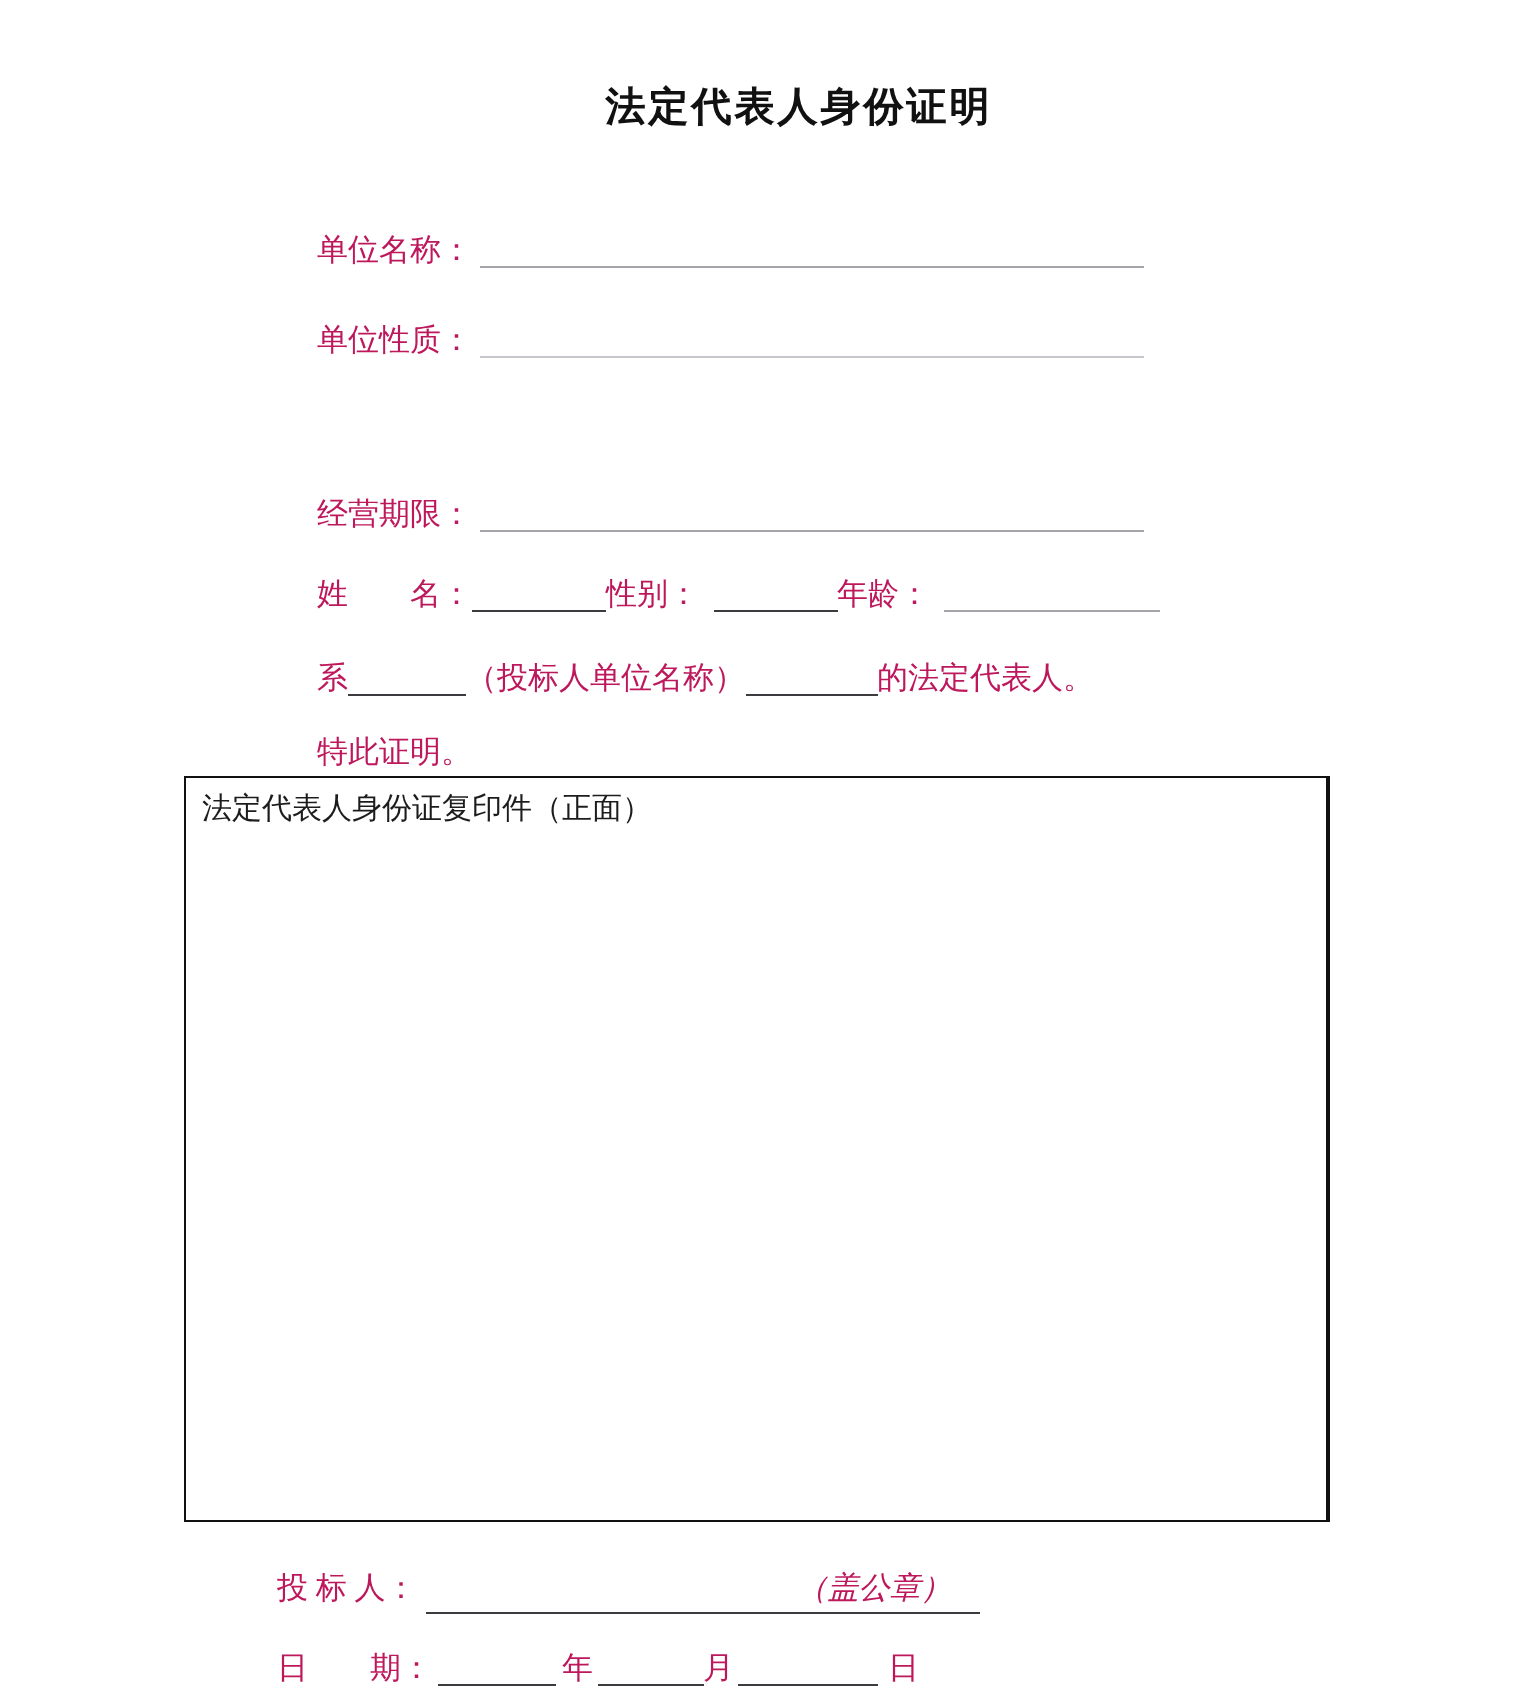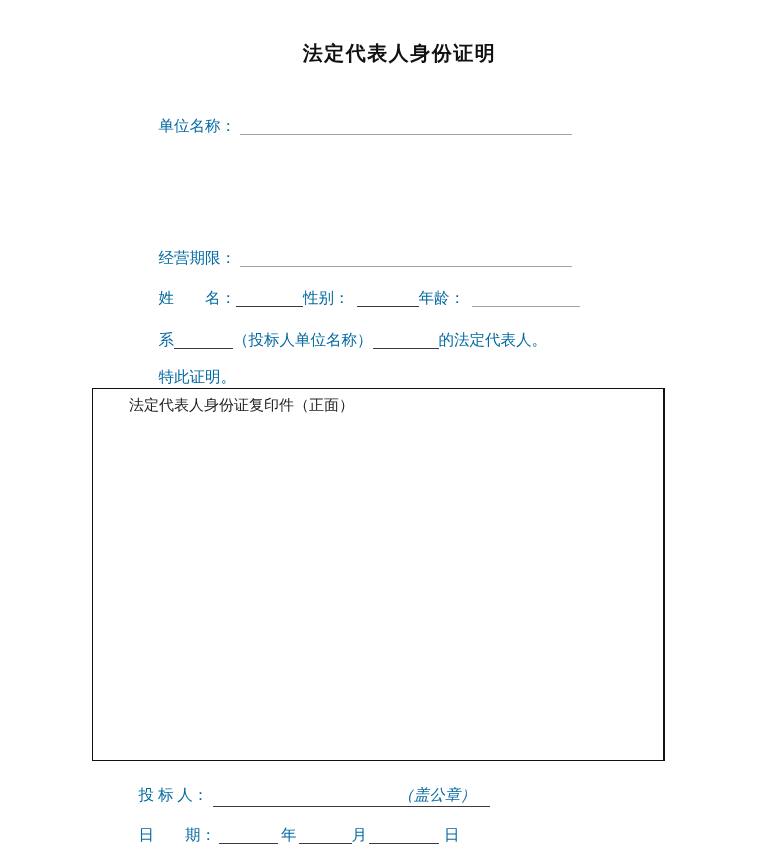--- a/index.html
+++ b/index.html
@@ -20,21 +20,21 @@
     letter-spacing:1.5px;
     color:#111111;
     padding-left:16px;
   }
   .row{
     position:absolute;
     left:143px;
     font-size:15.5px;
     line-height:22px;
     white-space:pre;
-    color:#0369a1;
+    color:#be185d;
   }
   .row.footer{left:123px;}
   .blank{
     display:inline-block;
     height:14px;
     vertical-align:-4px;
     border-bottom:1px solid #46464a;
   }
   .blank.gray{border-bottom-color:#a4a4aa;}
   .blank.light{border-bottom-color:#c6c6cc;}
@@ -53,35 +53,37 @@
     width:571px;height:371px;
     border:1.5px solid #111111;
     display:flex;
   }
   .idcell{
     flex:1;
     padding:6px 8px;
     font-size:15px;
     line-height:21px;
     box-sizing:border-box;
-    margin-left:28px;
   }
   .idcell.front{border-right:1.5px solid #111111;}
 </style>
 </head>
 <body>
 
 <div class="page">
 
   <div class="doc-title">法定代表人身份证明</div>
 
   <div class="row" style="top:93px">
     <span>单位名称：</span><span class="blank gray" style="width:332px;margin-left:4px"></span>
   </div>
 
+  <div class="row" style="top:138px">
+    <span>单位性质：</span><span class="blank light" style="width:332px;margin-left:4px"></span>
+  </div>
 
 
   <div class="row" style="top:225px">
     <span>经营期限：</span><span class="blank gray" style="width:332px;margin-left:4px"></span>
   </div>
 
   <div class="row" style="top:265px">
     <span>姓　　名：</span><span class="blank dark" style="width:67px"></span><span>性别：</span><span class="blank dark" style="width:62px;margin-left:7px"></span><span>年龄：</span><span class="blank gray" style="width:108px;margin-left:7px"></span>
   </div>
 

